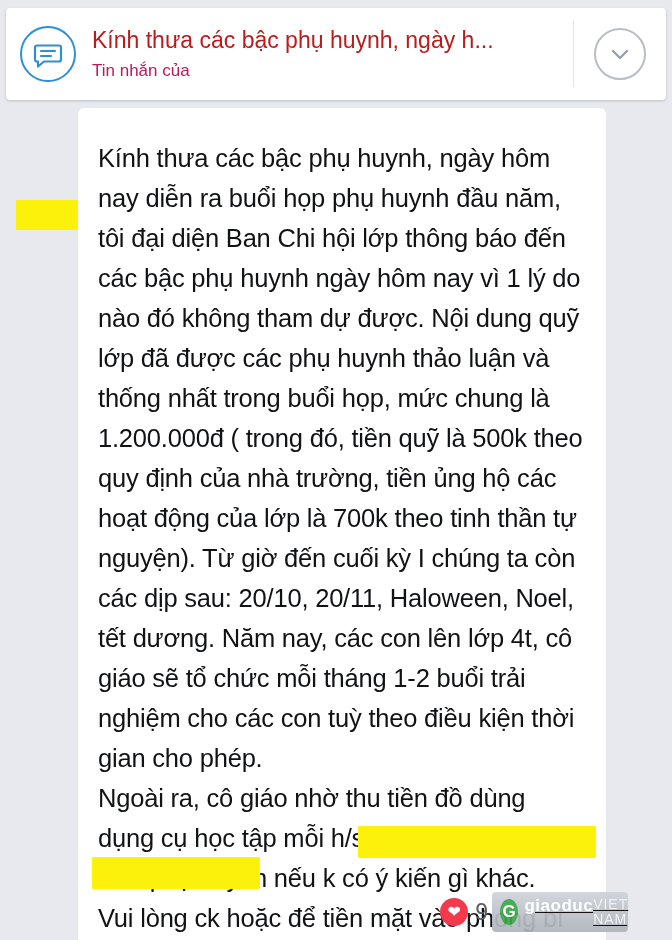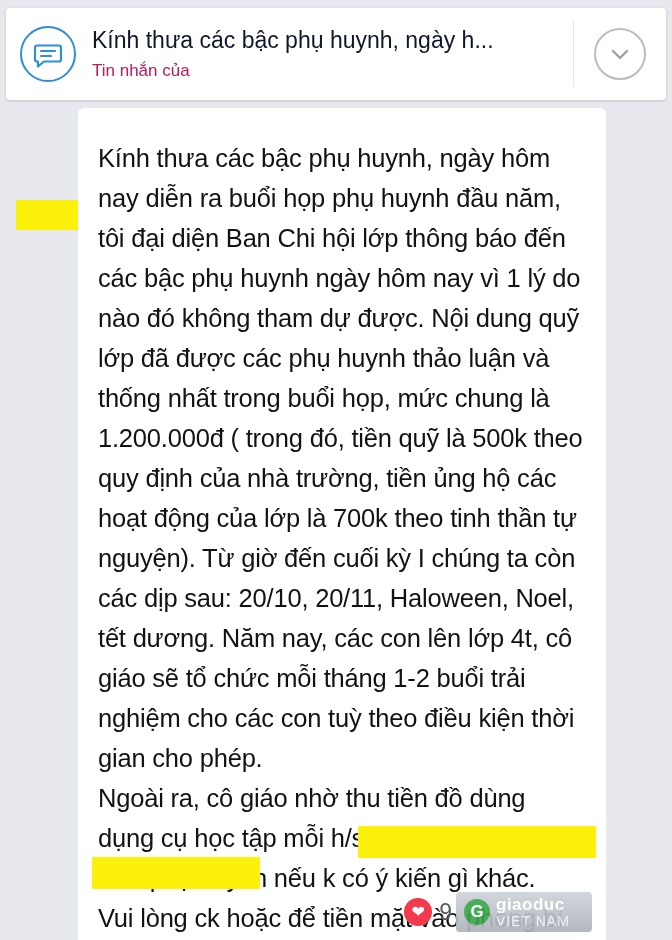--- a/index.html
+++ b/index.html
@@ -43,21 +43,21 @@
   }
   .header-avatar svg { display:block; }
   .header-text {
     flex: 1 1 auto;
     min-width: 0;
     padding-left: 16px;
     padding-right: 8px;
   }
   .header-title {
     font-size: 23px;
-    color: #0f172a;
+    color: #b91c1c;
     white-space: nowrap;
     overflow: hidden;
     text-overflow: clip;
     line-height: 1.2;
   }
   .header-sub {
     font-size: 17px;
     color: #be185d;
     margin-top: 6px;
     line-height: 1.2;
@@ -86,20 +86,21 @@
     box-sizing: border-box;
   }
 
   
   .message-wrap {
     position: absolute;
     left: 0;
     top: 100px;
     width: 604px;
     height: 840px;
+    padding-left: 36px;
   }
   .bubble {
     position: absolute;
     left: 78px;
     top: 8px;
     width: 528px;
     min-height: 800px;
     background: #ffffff;
     border-radius: 6px;
     padding: 30px 22px 16px 20px;
@@ -174,22 +175,23 @@
     background: #3aa64a;
     color: #fff;
     font-size: 17px;
     font-weight: bold;
     display: flex;
     align-items: center;
     justify-content: center;
   }
   .wm-text {
     display: flex;
-    flex-direction: column;
+    flex-direction: row;
     line-height: 1.05;
+    text-decoration: underline;
   }
   .wm-main {
     font-size: 17px;
     font-weight: bold;
     color: #ffffff;
     letter-spacing: 0.5px;
   }
   .wm-sub {
     font-size: 14px;
     color: #f0f2f5;

